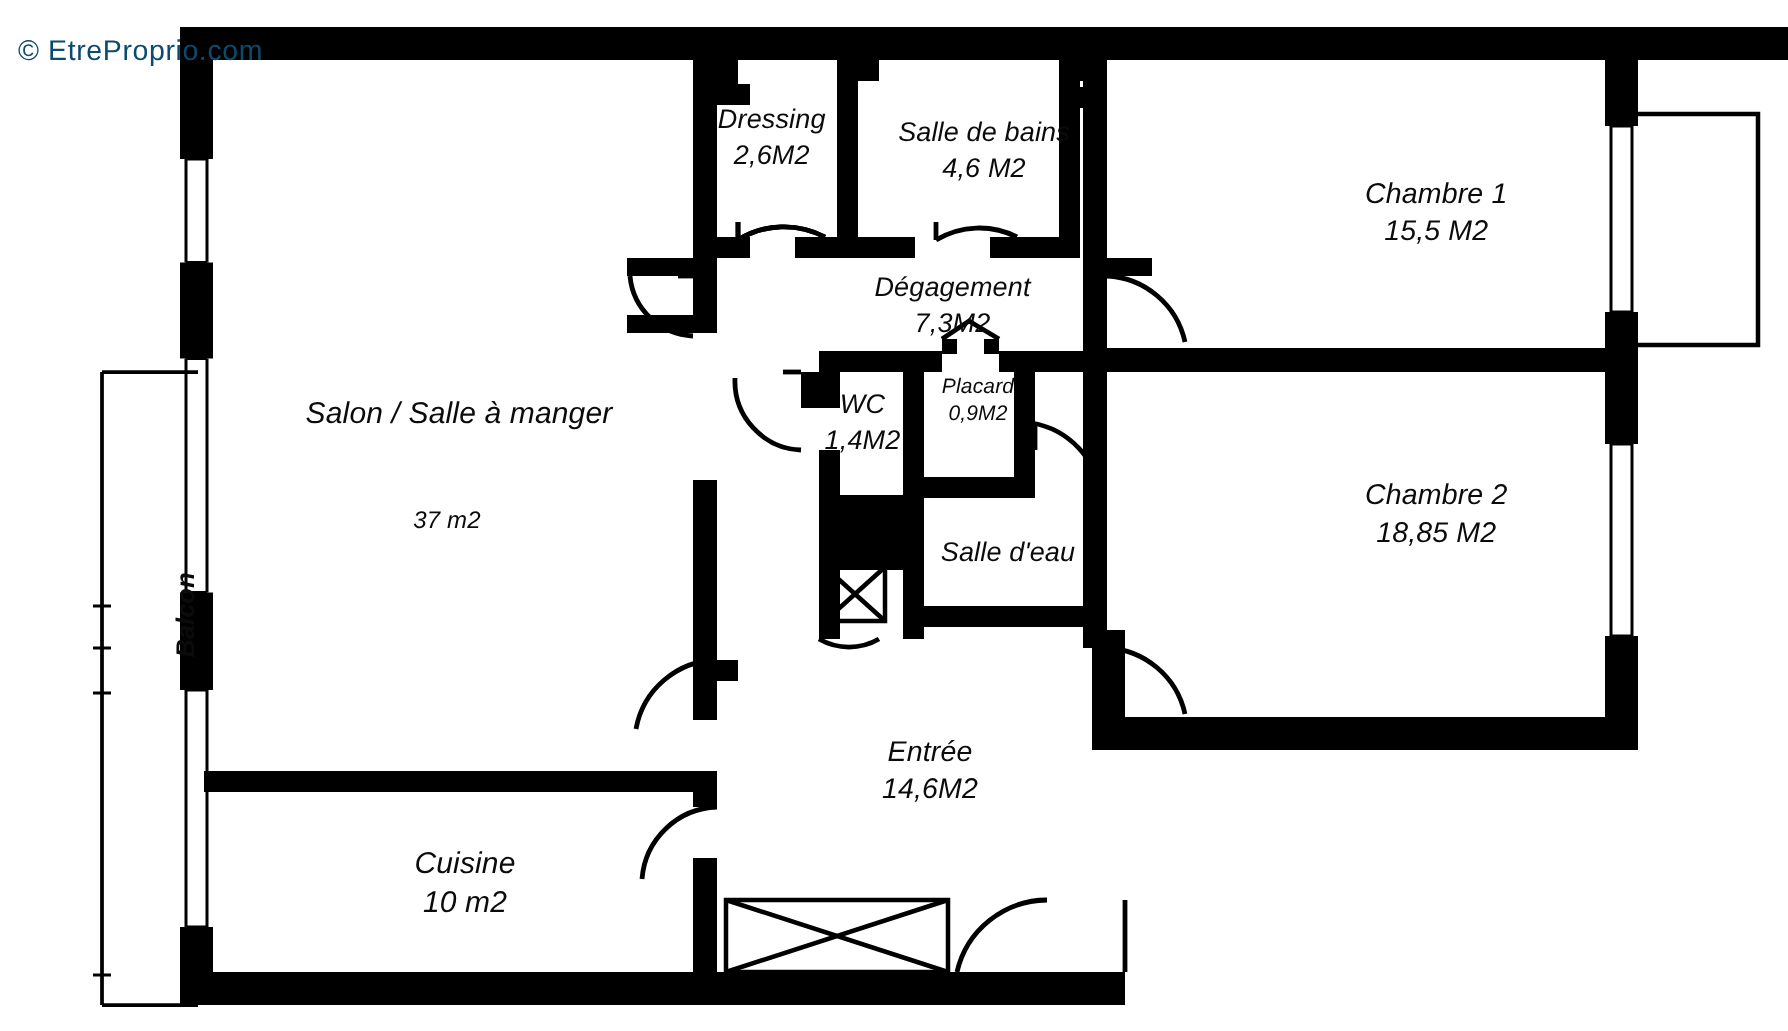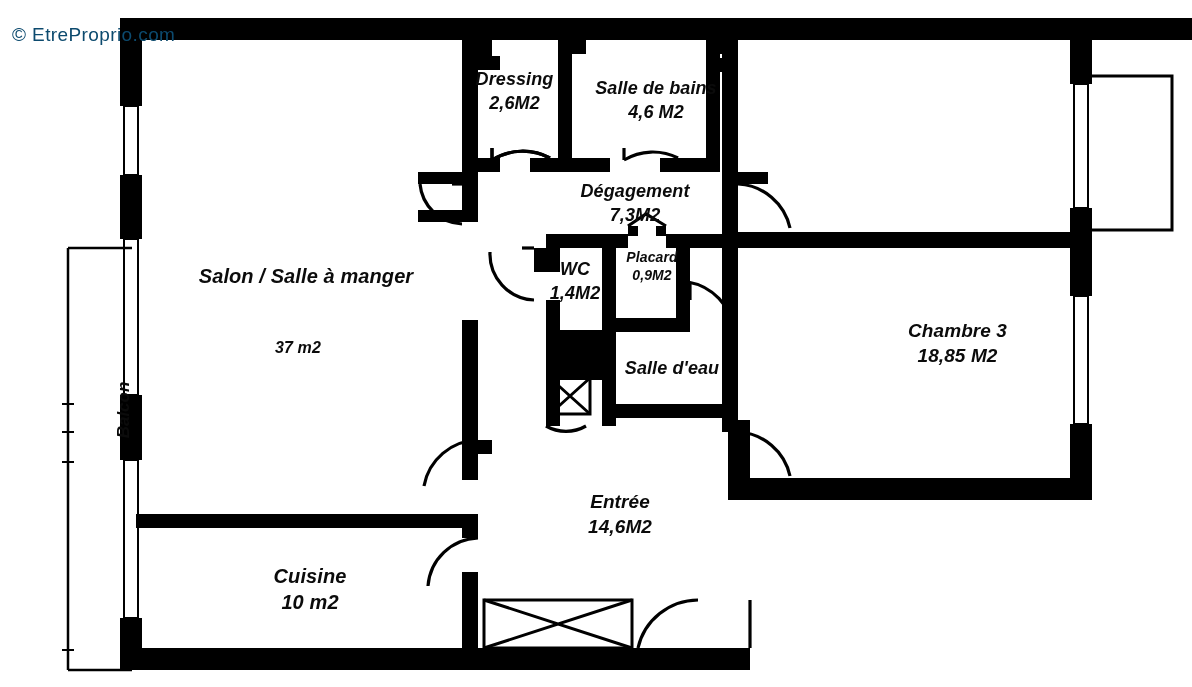--- a/index.html
+++ b/index.html
@@ -24,21 +24,21 @@
     top: 0;
     left: 0;
     width: 1192px;
     height: 687px;
     display: block;
   }
   .room-label {
     position: absolute;
     text-align: center;
     font-family: "Liberation Sans", sans-serif;
-    font-weight: bold;
+    font-weight: normal;
     font-style: italic;
     color: #0b0b0b;
     line-height: 1.32;
     white-space: nowrap;
     pointer-events: none;
     letter-spacing: 0.1px;
   }
   .room-label .ln {
     display: block;
   }
@@ -306,24 +306,26 @@
   <div class="room-label lbl-placard">
     <span class="ln">Placard</span>
     <span class="ln">0,9M2</span>
   </div>
 
   <div class="room-label lbl-sdeau">
     <span class="ln">Salle d'eau</span>
   </div>
 
   <div class="room-label lbl-ch1">
+    <span class="ln">Chambre 1</span>
+    <span class="ln">15,5 M2</span>
   </div>
 
   <div class="room-label lbl-ch2">
-    <span class="ln">Chambre 3</span>
+    <span class="ln">Chambre 2</span>
     <span class="ln">18,85 M2</span>
   </div>
 
   <div class="lbl-balcon">Balcon</div>
 
   <div id="watermark">© EtreProprio.com</div>
 
 </div>
 
 </body></html>

